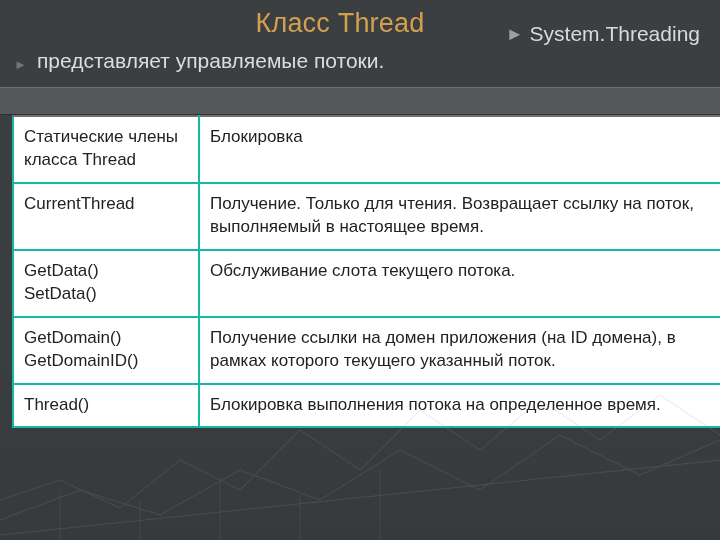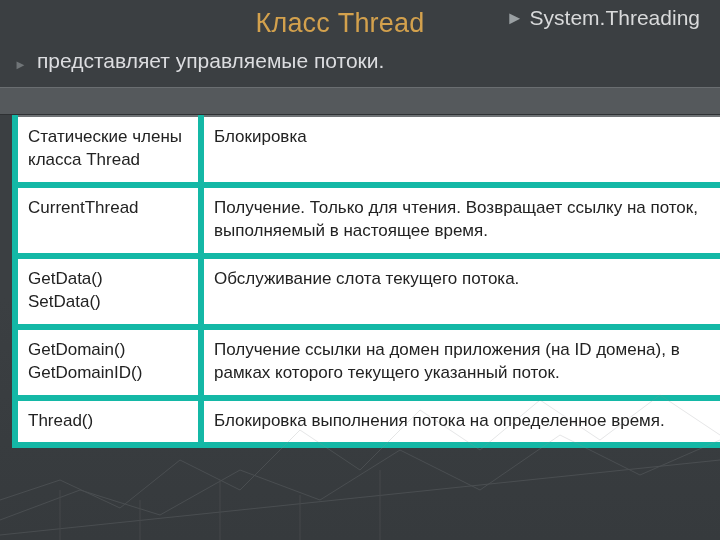--- a/index.html
+++ b/index.html
@@ -31,21 +31,21 @@
       color: #d3a14d;
       font-size: 27px;
       font-weight: 400;
       text-align: center;
       margin-left: -40px;
       padding-top: 4px;
       letter-spacing: 0.2px;
     }
     .namespace {
       position: absolute;
-      top: 6px;
+      top: 22px;
       right: 20px;
       color: #d9dadb;
       font-size: 21px;
     }
     .namespace .tri {
       color: #9aa0a3;
       margin-right: 6px;
       font-size: 18px;
       vertical-align: 1px;
     }
@@ -71,21 +71,21 @@
     }
     table.members {
       width: 100%;
       border-collapse: collapse;
       background: #ffffff;
       table-layout: fixed;
       margin-left: 12px;
     }
     table.members col.c1 { width: 186px; }
     table.members td {
-      border: 6px solid #14b8a6;
+      border: 2px solid #14b8a6;
       padding: 9px 10px 10px 10px;
       font-size: 17px;
       color: #222;
       line-height: 1.35;
       vertical-align: top;
       font-family: "Segoe UI", Tahoma, Verdana, sans-serif;
     }
     table.members tr:first-child td {
       border-top: 2px solid #6e7275;
     }

